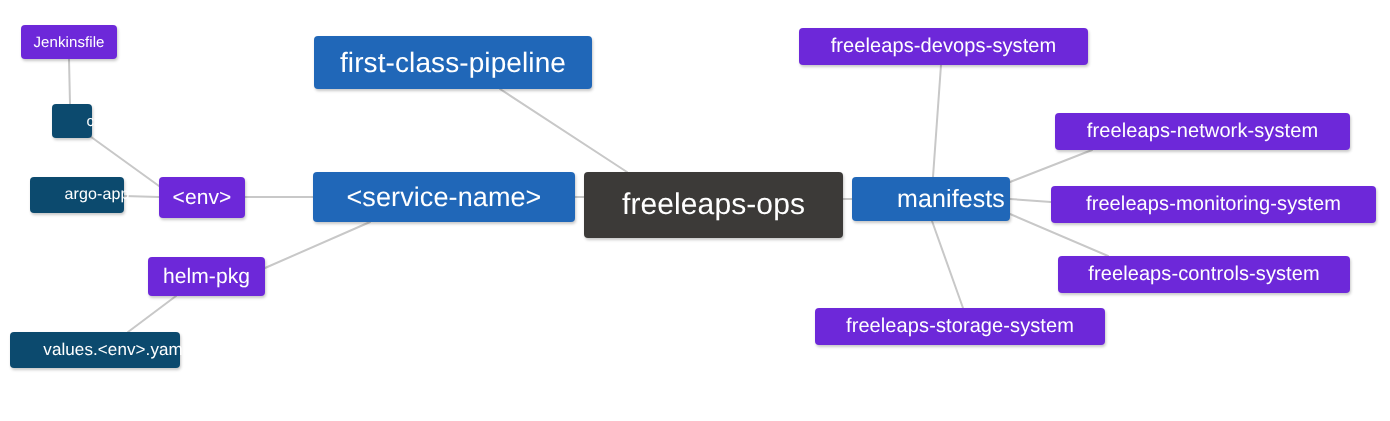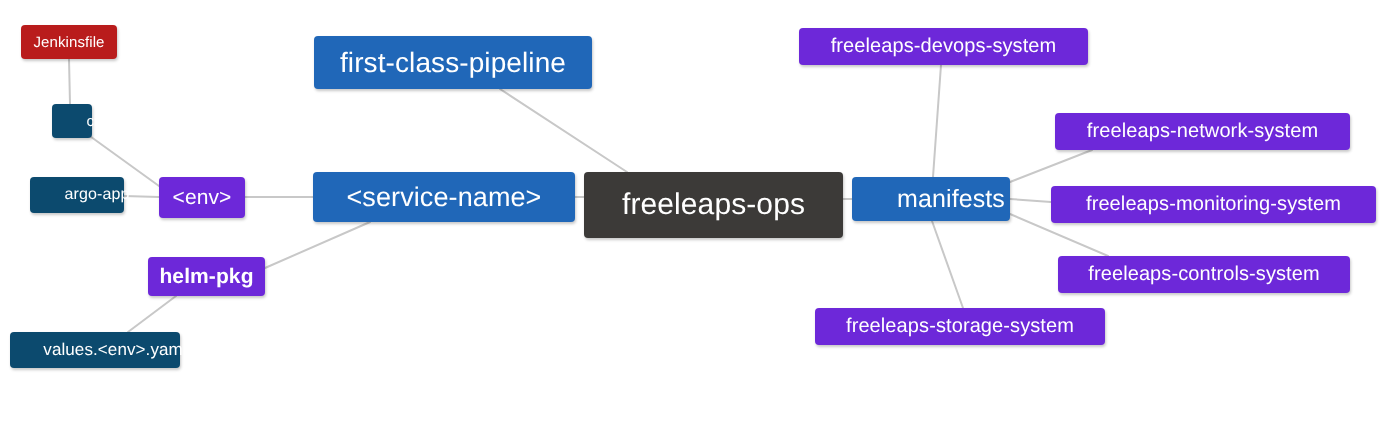--- a/index.html
+++ b/index.html
@@ -36,21 +36,21 @@
     border-radius: 4px;
     color: #ffffff;
     white-space: nowrap;
     letter-spacing: 0.1px;
     box-shadow: 1px 2px 3px rgba(0,0,0,0.22);
     text-rendering: geometricPrecision;
   }
   .n-root    { background: #3c3a38; }
   .n-blue    { background: #2067b8; }
   .n-green   { background: #6d28d9; }
-  .n-orange  { background: #b91c1c; }
+  .n-orange  { background: #6d28d9; }
   .n-red     { background: #0c4a6e; padding-left: 40px; }
 </style>
 </head>
 <body>
 
 <div id="canvas">
   <svg id="edges" viewBox="0 0 1390 421">
       <line x1="69" y1="59" x2="70" y2="104" stroke="#c8c8c8" stroke-width="2" stroke-linecap="round"></line>
       <line x1="87" y1="134" x2="159" y2="186" stroke="#c8c8c8" stroke-width="2" stroke-linecap="round"></line>
       <line x1="124" y1="196" x2="159" y2="197" stroke="#c8c8c8" stroke-width="2" stroke-linecap="round"></line>
@@ -71,21 +71,21 @@
     </div>
     <div class="node n-red" style="left: 52px; top: 104px; width: 35px; height: 34px; font-size: 15px;">
       <span>ci</span>
     </div>
     <div class="node n-red" style="left: 30px; top: 177px; width: 94px; height: 36px; font-size: 16px;">
       <span>argo-app</span>
     </div>
     <div class="node n-green" style="left: 159px; top: 177px; width: 86px; height: 41px; font-size: 21px;">
       <span>&lt;env&gt;</span>
     </div>
-    <div class="node n-green" style="left: 148px; top: 257px; width: 117px; height: 39px; font-size: 21px; font-weight: bold;">
+    <div class="node n-green" style="left: 148px; top: 257px; width: 117px; height: 39px; font-size: 21px;">
       <span>helm-pkg</span>
     </div>
     <div class="node n-red" style="left: 10px; top: 332px; width: 170px; height: 36px; font-size: 17px;">
       <span>values.&lt;env&gt;.yaml</span>
     </div>
     <div class="node n-blue" style="left: 314px; top: 36px; width: 278px; height: 53px; font-size: 28px;">
       <span>first-class-pipeline</span>
     </div>
     <div class="node n-blue" style="left: 313px; top: 172px; width: 262px; height: 50px; font-size: 27px;">
       <span>&lt;service-name&gt;</span>

